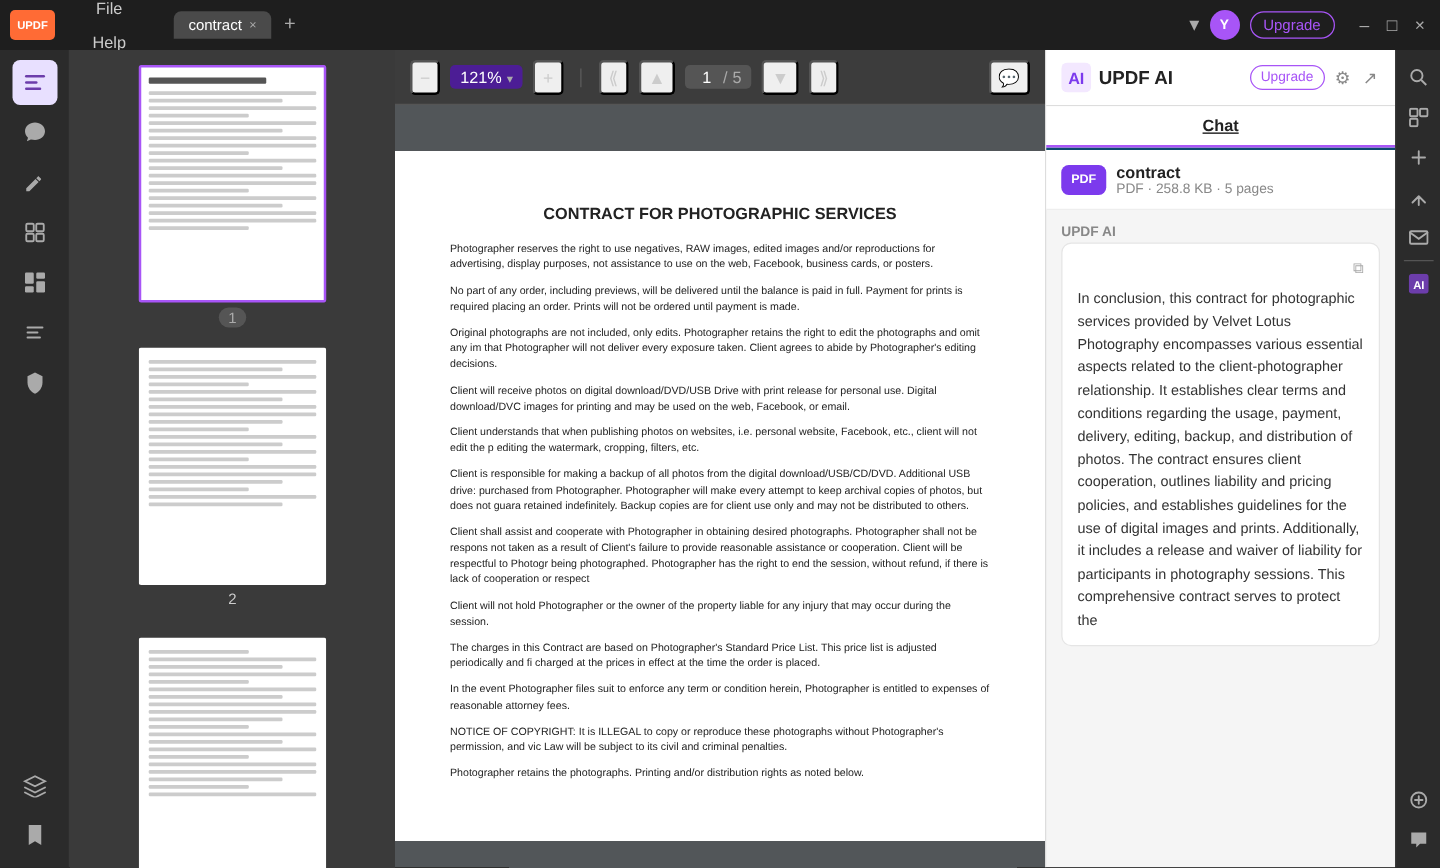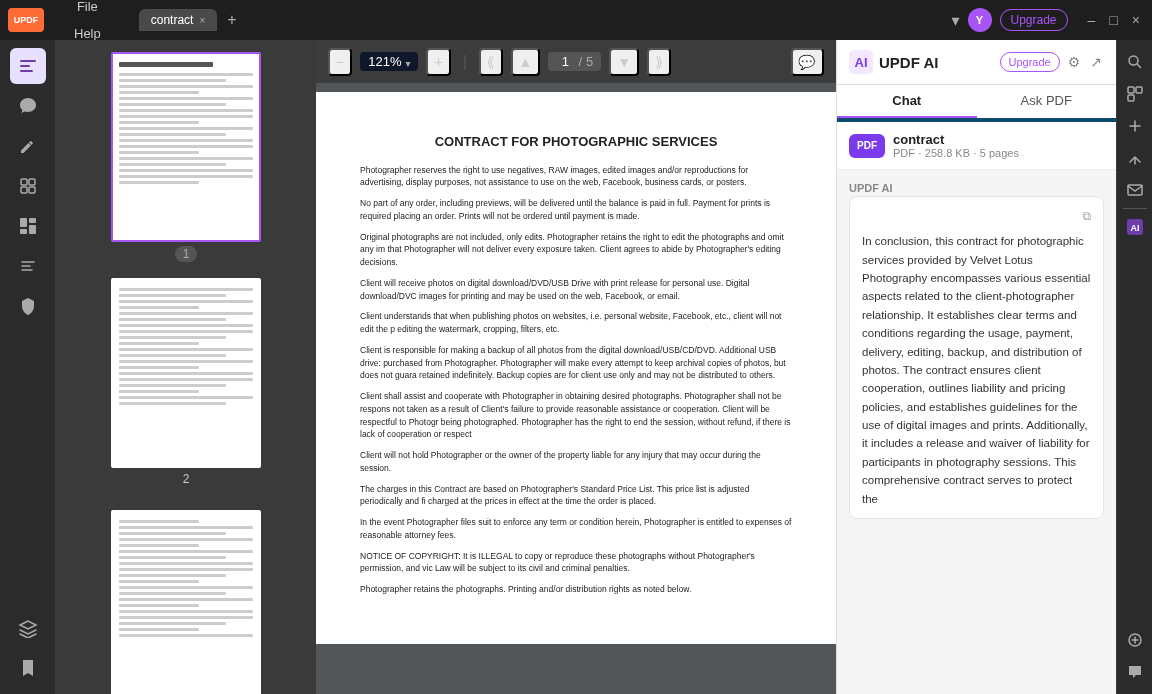--- a/index.html
+++ b/index.html
@@ -45,37 +45,37 @@
     .thumb-num { font-size: 12px; color: #aaa; margin-top: 4px; background: #555; border-radius: 10px; padding: 1px 8px; }
     .thumb-label { font-size: 12px; color: #ccc; margin-top: 4px; margin-bottom: 8px; }
 
     
     .doc-viewer { flex: 1; background: #525659; display: flex; flex-direction: column; overflow: hidden; }
     .toolbar { height: 44px; background: #3c3c3c; display: flex; align-items: center; padding: 0 12px; gap: 8px; flex-shrink: 0; border-bottom: 1px solid #555; }
     .toolbar-btn { color: #ccc; font-size: 14px; cursor: pointer; padding: 4px 6px; border-radius: 4px; }
     .page-nav { display: flex; align-items: center; gap: 4px; background: #555; border-radius: 4px; padding: 2px 8px; }
     .page-input { background: transparent; border: none; color: white; font-size: 13px; width: 20px; text-align: center; outline: none; }
     .page-sep { color: #aaa; font-size: 13px; }
-    .zoom-control { display: flex; align-items: flex-end; gap: 4px; background: #0f172a; border-radius: 4px; padding: 2px 8px; }
+    .zoom-control { display: flex; align-items: flex-end; gap: 4px; background: #4c1d95; border-radius: 4px; padding: 2px 8px; }
     .zoom-val { color: white; font-size: 13px; }
     .toolbar-spacer { flex: 1; }
-    .doc-content { flex: 1; overflow-y: auto; padding: 8px; display: flex; flex-direction: column; align-items: center; }
+    .doc-content { flex: 1; overflow-y: auto; padding: 24px; display: flex; flex-direction: column; align-items: center; margin-top: 13px; }
     .doc-page { background: white; width: 520px; padding: 40px 44px; font-size: 9px; line-height: 1.5; color: #222; }
     .doc-title { font-size: 13px; font-weight: bold; text-align: center; margin-bottom: 12px; }
     .doc-para { margin-bottom: 8px; font-size: 8.5px; line-height: 1.5; }
 
     
     .ai-panel { width: 280px; background: #f5f5f5; display: flex; flex-direction: column; flex-shrink: 0; border-left: 1px solid #ddd; }
     .ai-panel-header { display: flex; align-items: center; justify-content: space-between; padding: 10px 12px; border-bottom: 1px solid #ddd; background: white; }
     .ai-panel-title { display: flex; align-items: center; gap: 6px; font-size: 15px; font-weight: 600; color: #222; }
     .ai-logo { width: 24px; height: 24px; }
     .ai-panel-actions { display: flex; gap: 6px; }
     .ai-action-btn { background: transparent; border: none; color: #888; cursor: pointer; font-size: 14px; padding: 2px; }
     .upgrade-panel-btn { background: transparent; border: 1.5px solid #a855f7; color: #a855f7; font-size: 11px; padding: 3px 8px; border-radius: 12px; cursor: pointer; }
-    .ai-tabs { display: flex; border-bottom: 4px solid #0c4a6e; background: white; }
+    .ai-tabs { display: flex; border-bottom: 2px solid #0c4a6e; background: white; text-decoration: underline; }
     .ai-tab { flex: 1; text-align: center; padding: 8px; font-size: 13px; cursor: pointer; color: #555; border-bottom: 2px solid transparent; }
     .ai-tab.active { color: #222; font-weight: 600; border-bottom: 2px solid #a855f7; }
     .ai-doc-info { display: flex; align-items: center; gap: 8px; padding: 10px 12px; background: white; border-bottom: 1px solid #eee; }
     .ai-doc-icon { width: 36px; height: 24px; background: #7c3aed; border-radius: 6px; display: flex; align-items: center; justify-content: center; color: white; font-size: 10px; font-weight: bold; }
     .ai-doc-name { font-size: 13px; font-weight: 600; color: #222; }
     .ai-doc-meta { font-size: 11px; color: #888; }
     .ai-chat-area { flex: 1; overflow-y: auto; padding: 12px; display: flex; flex-direction: column; gap: 10px; }
     .user-bubble { background: #7c3aed; color: white; font-size: 12px; padding: 10px 12px; border-radius: 12px 12px 4px 12px; align-self: flex-end; max-width: 85%; }
     .ai-label { font-size: 11px; color: #888; font-weight: 600; margin-bottom: 2px; }
     .ai-response { background: white; border: 1px solid #e5e5e5; border-radius: 8px; padding: 10px 12px; font-size: 11.5px; line-height: 1.6; color: #333; }
@@ -316,21 +316,20 @@
       </div>
       <div class="ai-panel-actions">
         <button class="upgrade-panel-btn">Upgrade</button>
         <button class="ai-action-btn">⚙</button>
         <button class="ai-action-btn">↗</button>
       </div>
     </div>
 
     <div class="ai-tabs">
       <div class="ai-tab active">Chat</div>
-      <div class="ai-tab">Ask PDF</div>
     </div>
 
     <div class="ai-doc-info">
       <div class="ai-doc-icon">PDF</div>
       <div>
         <div class="ai-doc-name">contract</div>
         <div class="ai-doc-meta">PDF · 258.8 KB · 5 pages</div>
       </div>
     </div>
 

